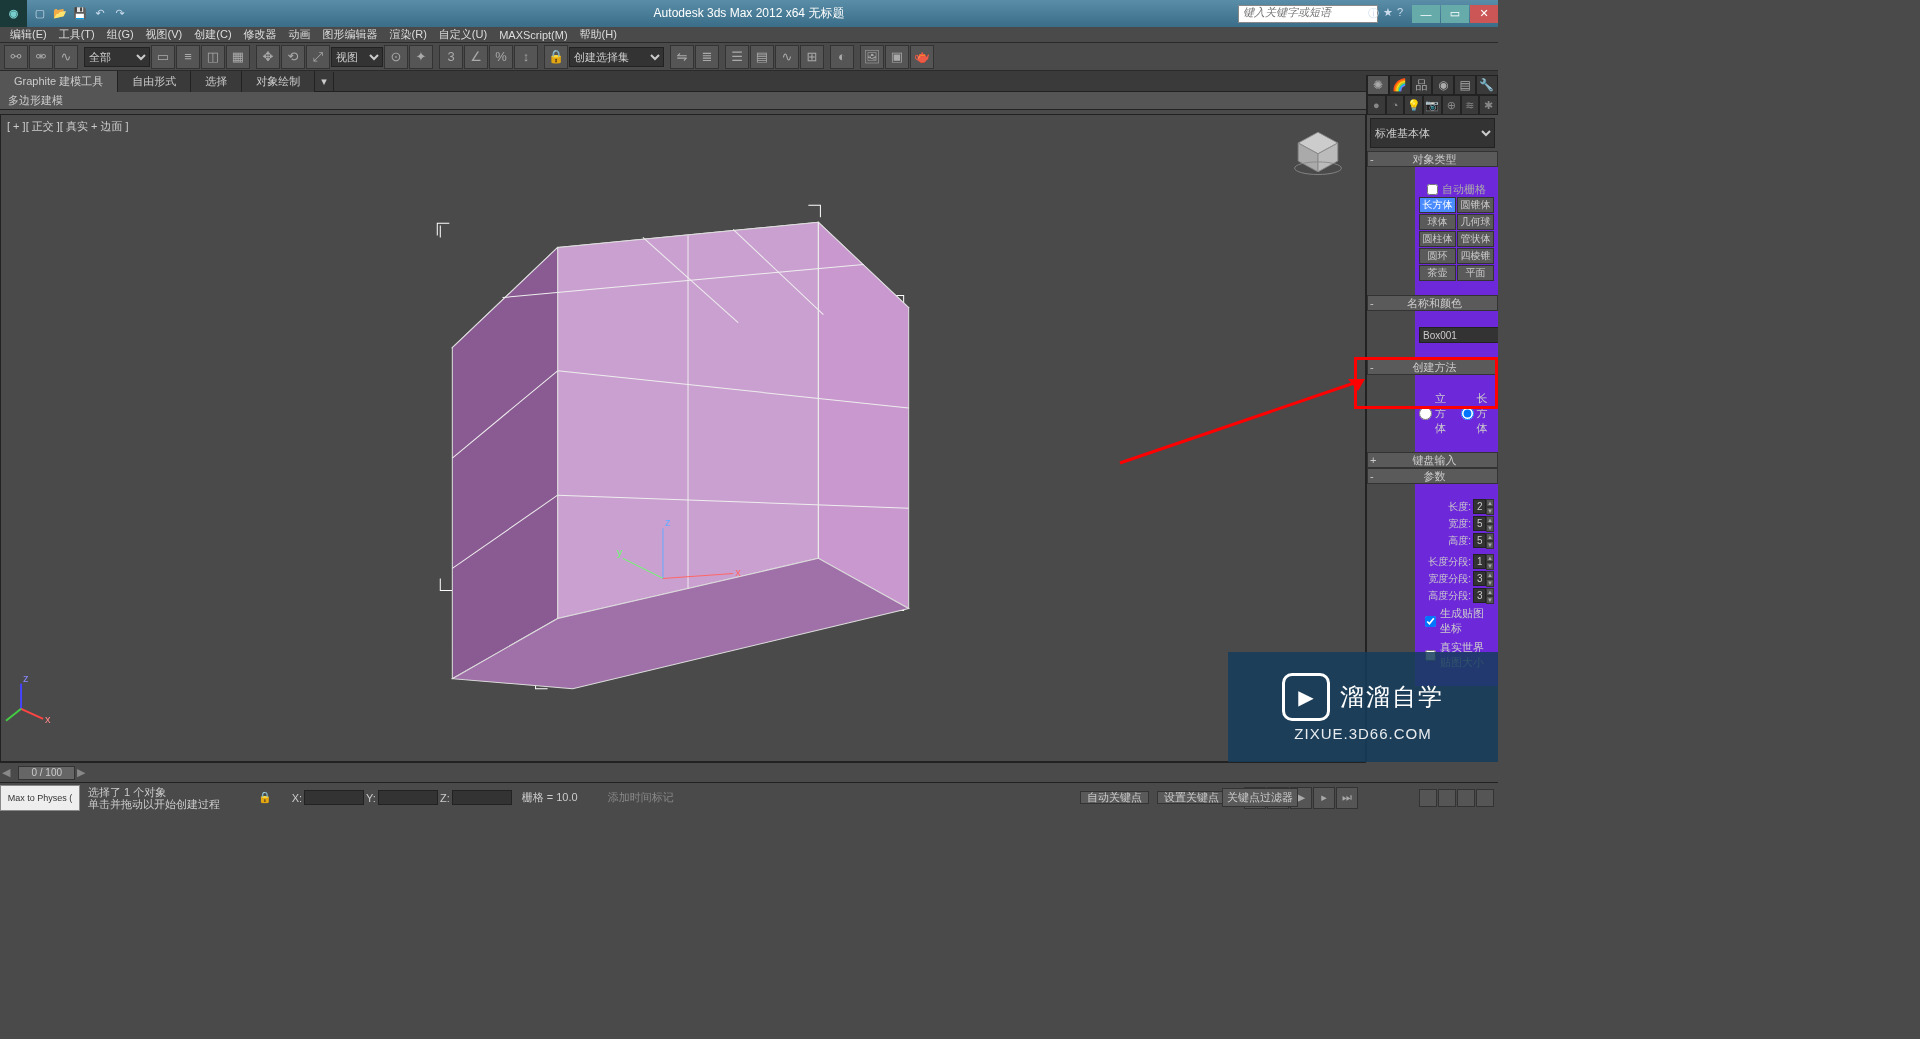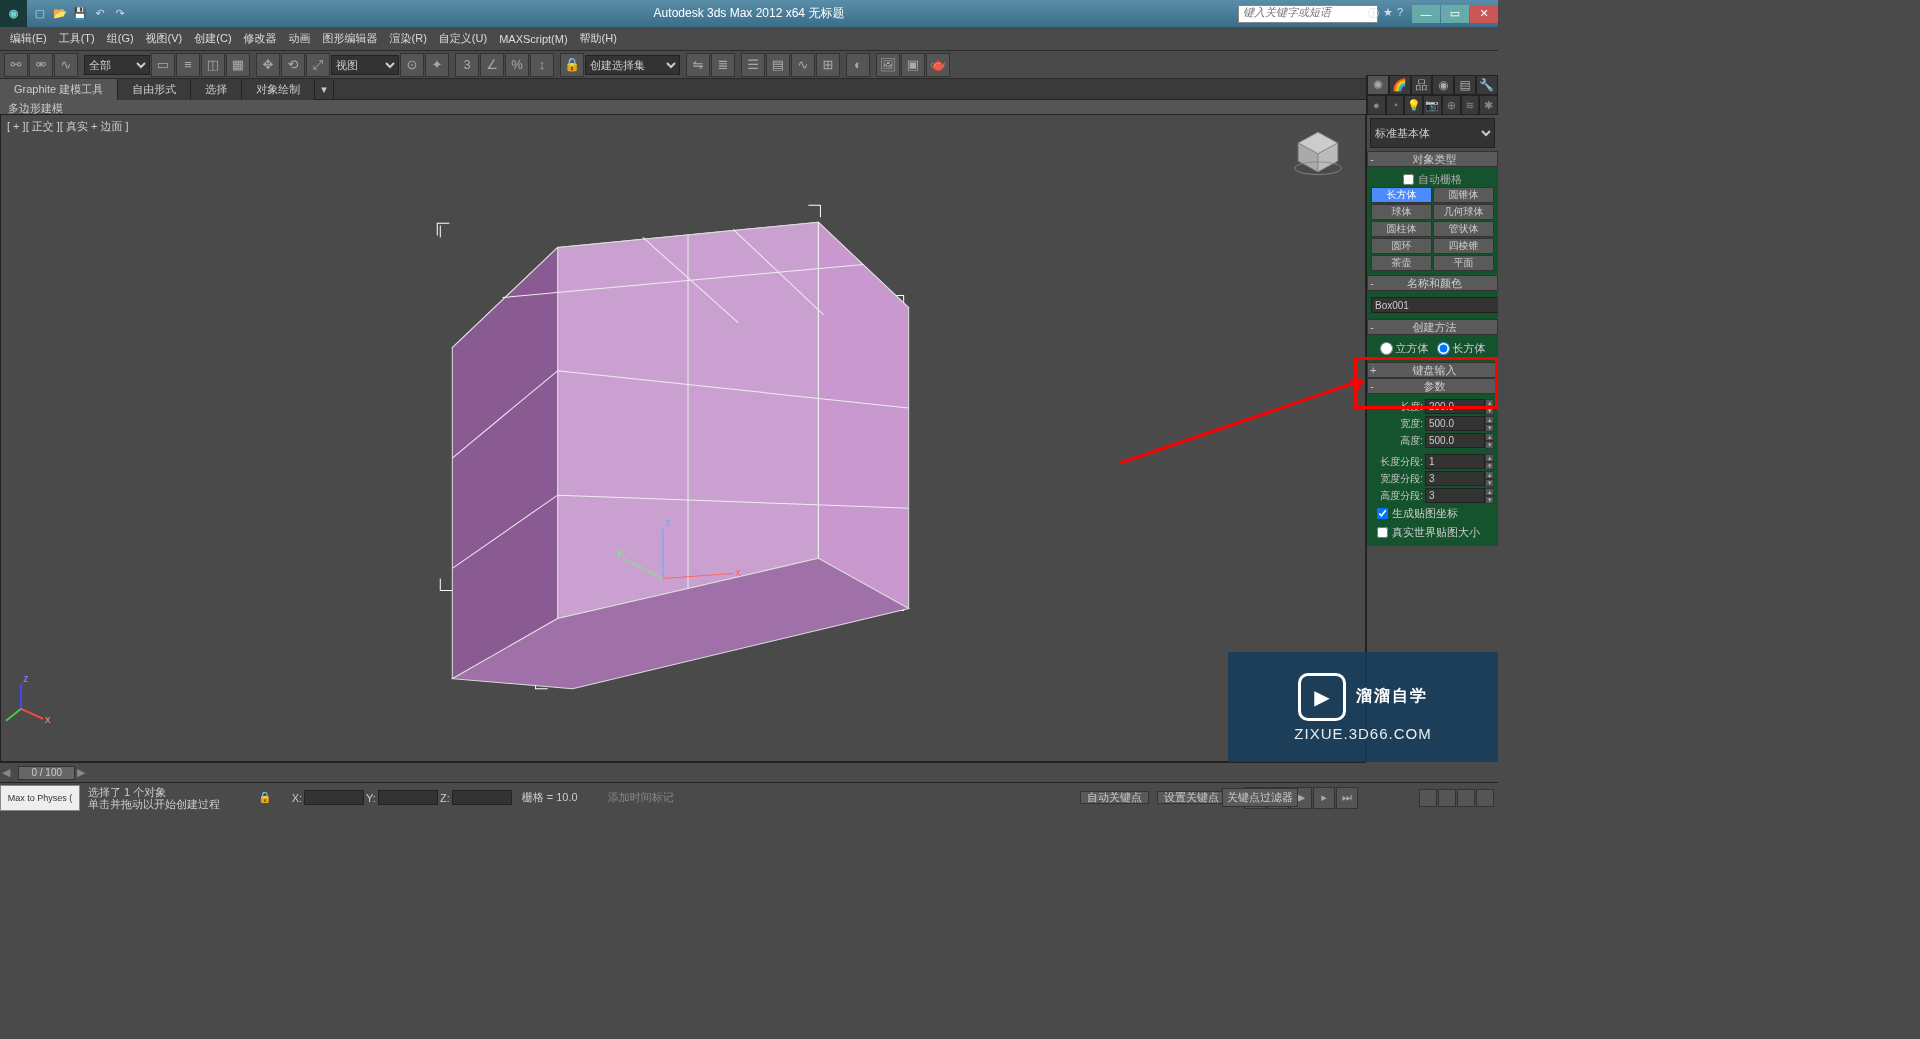--- a/index.html
+++ b/index.html
@@ -12,21 +12,21 @@
 .titlebar .qat span { width:18px; height:18px; display:inline-flex; align-items:center; justify-content:center; color:#cde; }
 .titlebar .title { position:absolute; left:50%; transform:translateX(-50%); color:#fff; font-size:12px; }
 .titlebar .search { position:absolute; right:120px; width:140px; height:18px; background:#fff; border:1px solid #888; }
 .titlebar .search input { border:none; width:100%; font-size:11px; color:#888; padding:0 4px; font-style:italic; }
 .titlebar .winbtns { position:absolute; right:0; display:flex; }
 .titlebar .winbtns span { width:28px; height:18px; background:#6aa; display:inline-flex; align-items:center; justify-content:center; color:#fff; margin-left:1px; }
 .titlebar .winbtns span:last-child { background:#c55; }
 .titlebar .helpicons { position:absolute; right:95px; display:flex; gap:4px; color:#cde; }
 
 
-.menubar { height:24px; background:#4a4a4a; border-bottom:1px solid #2a2a2a; display:flex; align-items:center; padding-left:4px; }
+.menubar { height:16px; background:#4a4a4a; border-bottom:1px solid #2a2a2a; display:flex; align-items:center; padding-left:4px; }
 .menubar span { padding:2px 6px; color:#ddd; cursor:pointer; }
 
 
 .toolbar { height:28px; background:#4a4a4a; border-bottom:1px solid #2a2a2a; display:flex; align-items:center; padding:2px 4px; gap:1px; }
 .toolbar .tbtn { width:24px; height:24px; background:#555; border:1px solid #333; display:inline-flex; align-items:center; justify-content:center; color:#aaa; font-size:13px; }
 .toolbar .sep { width:4px; }
 .toolbar select, .toolbar .combo { height:20px; background:#333; color:#ccc; border:1px solid #222; font-size:11px; }
 
 
 .ribbon { height:21px; background:#3a3a3a; display:flex; align-items:center; border-bottom:1px solid #222; }
@@ -45,21 +45,21 @@
 .cmd-tabs { display:flex; height:20px; }
 .cmd-tabs span { flex:1; background:#3a3a3a; border:1px solid #222; display:flex; align-items:center; justify-content:center; color:#aaa; font-size:12px; }
 .cmd-tabs span.act { background:#555; }
 .cmd-sub { display:flex; height:20px; }
 .cmd-sub span { flex:1; background:#3a3a3a; border:1px solid #222; display:flex; align-items:center; justify-content:center; color:#888; font-size:11px; }
 .cmdpanel select { width:calc(100% - 6px); margin:3px; background:#333; color:#ccc; border:1px solid #222; height:30px; font-size:11px; }
 
 .rollout-head { height:16px; background:#5a5a5a; border:1px solid #333; display:flex; align-items:center; padding-left:4px; color:#ccc; position:relative; }
 .rollout-head .tog { position:absolute; left:2px; }
 .rollout-head .txt { margin:0 auto; }
-.rollout-body { background:#14532d; padding:4px 4px; }
+.rollout-body { background:#6d28d9; padding:14px 4px;margin-left:48px; }
 .primgrid { display:grid; grid-template-columns:1fr 1fr; gap:1px; }
 .primgrid div { height:16px; background:#5a5a5a; border:1px solid #333; text-align:center; line-height:14px; color:#ccc; font-size:10px; }
 .primgrid div.sel { background:#4a8cff; color:#fff; }
 .autogrid { height:16px; display:flex; align-items:center; justify-content:center; gap:4px; color:#aaa; font-size:10px; }
 .autogrid input { width:11px; height:11px; }
 
 .name-row { display:flex; gap:16px; margin:2px 0; }
 .name-row input { flex:1; background:#333; color:#ccc; border:1px solid #222; height:16px; padding:0 3px; font-size:10px; }
 .name-row .swatch { width:16px; height:16px; background:#d896d8; border:1px solid #222; }
 
@@ -97,21 +97,21 @@
 .status .grid { margin-left:10px; }
 .status .playback { position:absolute; right:140px; display:flex; gap:1px; }
 .status .playback span { width:22px; height:22px; background:#555; border:1px solid #333; display:inline-flex; align-items:center; justify-content:center; color:#aaa; font-size:11px; }
 .status .right-tools { position:absolute; right:4px; display:flex; gap:1px; }
 .status .right-tools span { width:18px; height:18px; background:#555; border:1px solid #333; }
 
 
 .watermark { position:absolute; right:0; bottom:50px; width:270px; height:110px; background:rgba(20,60,90,0.85); display:flex; flex-direction:column; align-items:center; justify-content:center; color:#fff; }
 .watermark .logo-row { display:flex; align-items:center; gap:10px; }
 .watermark .play { width:48px; height:48px; border:3px solid #fff; border-radius:10px; display:flex; align-items:center; justify-content:center; font-size:20px; }
-.watermark .cn { font-size:16px; font-weight:bold; letter-spacing:2px; }
+.watermark .cn { font-size:24px; font-weight:normal; letter-spacing:2px; }
 .watermark .url { font-size:15px; letter-spacing:1px; margin-top:4px; opacity:0.9; }
 </style>
 </head>
 <body>
 
 <div class="titlebar">
   <div class="logo">◉</div>
   <div class="qat">
     <span>▢</span>
     <span>📂</span>
@@ -157,21 +157,21 @@
   <div class="sep"></div>
   <select class="combo" style="width:66px"><option>全部</option></select>
   <div class="tbtn">▭</div>
   <div class="tbtn">≡</div>
   <div class="tbtn">◫</div>
   <div class="tbtn">▦</div>
   <div class="sep"></div>
   <div class="tbtn">✥</div>
   <div class="tbtn">⟲</div>
   <div class="tbtn">⤢</div>
-  <select class="combo" style="width:68px"><option>视图</option></select>
+  <select class="combo" style="width:52px"><option>视图</option></select>
   <div class="tbtn">⊙</div>
   <div class="tbtn">✦</div>
   <div class="sep"></div>
   <div class="tbtn">3</div>
   <div class="tbtn">∠</div>
   <div class="tbtn">%</div>
   <div class="tbtn">↕</div>
   <div class="sep"></div>
   <div class="tbtn">🔒</div>
   <select class="combo" style="width:95px"><option>创建选择集</option></select>

